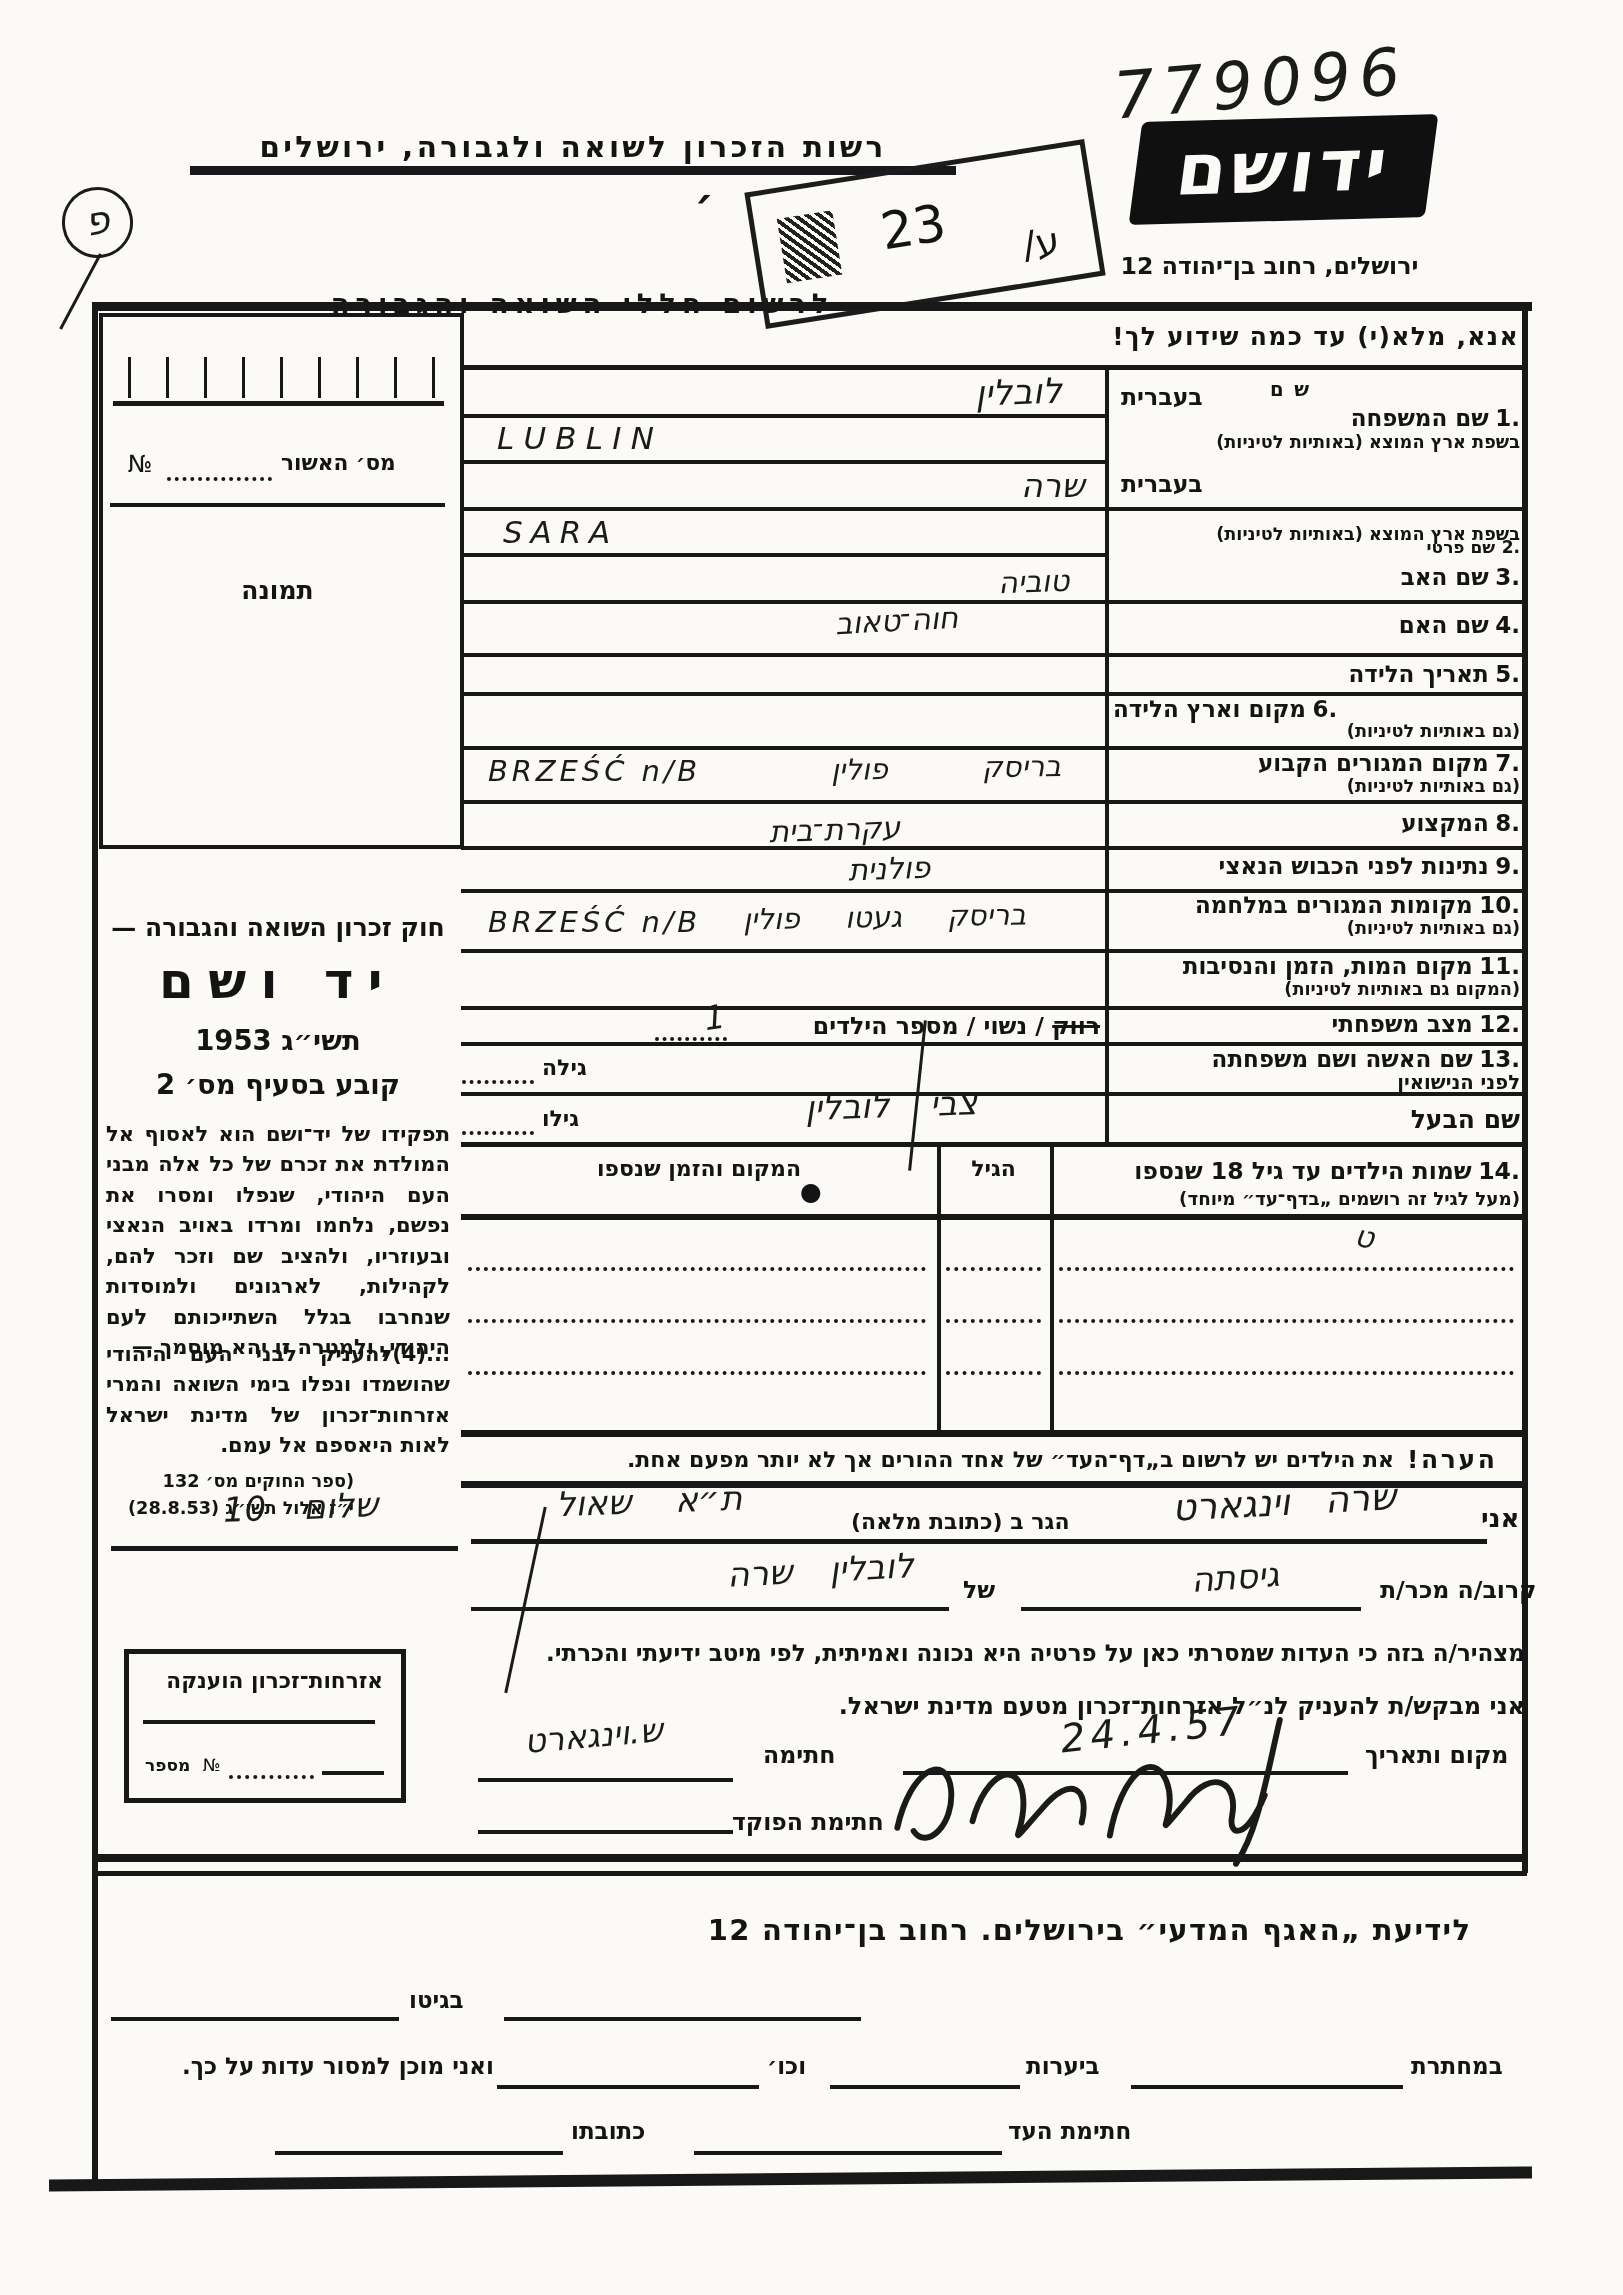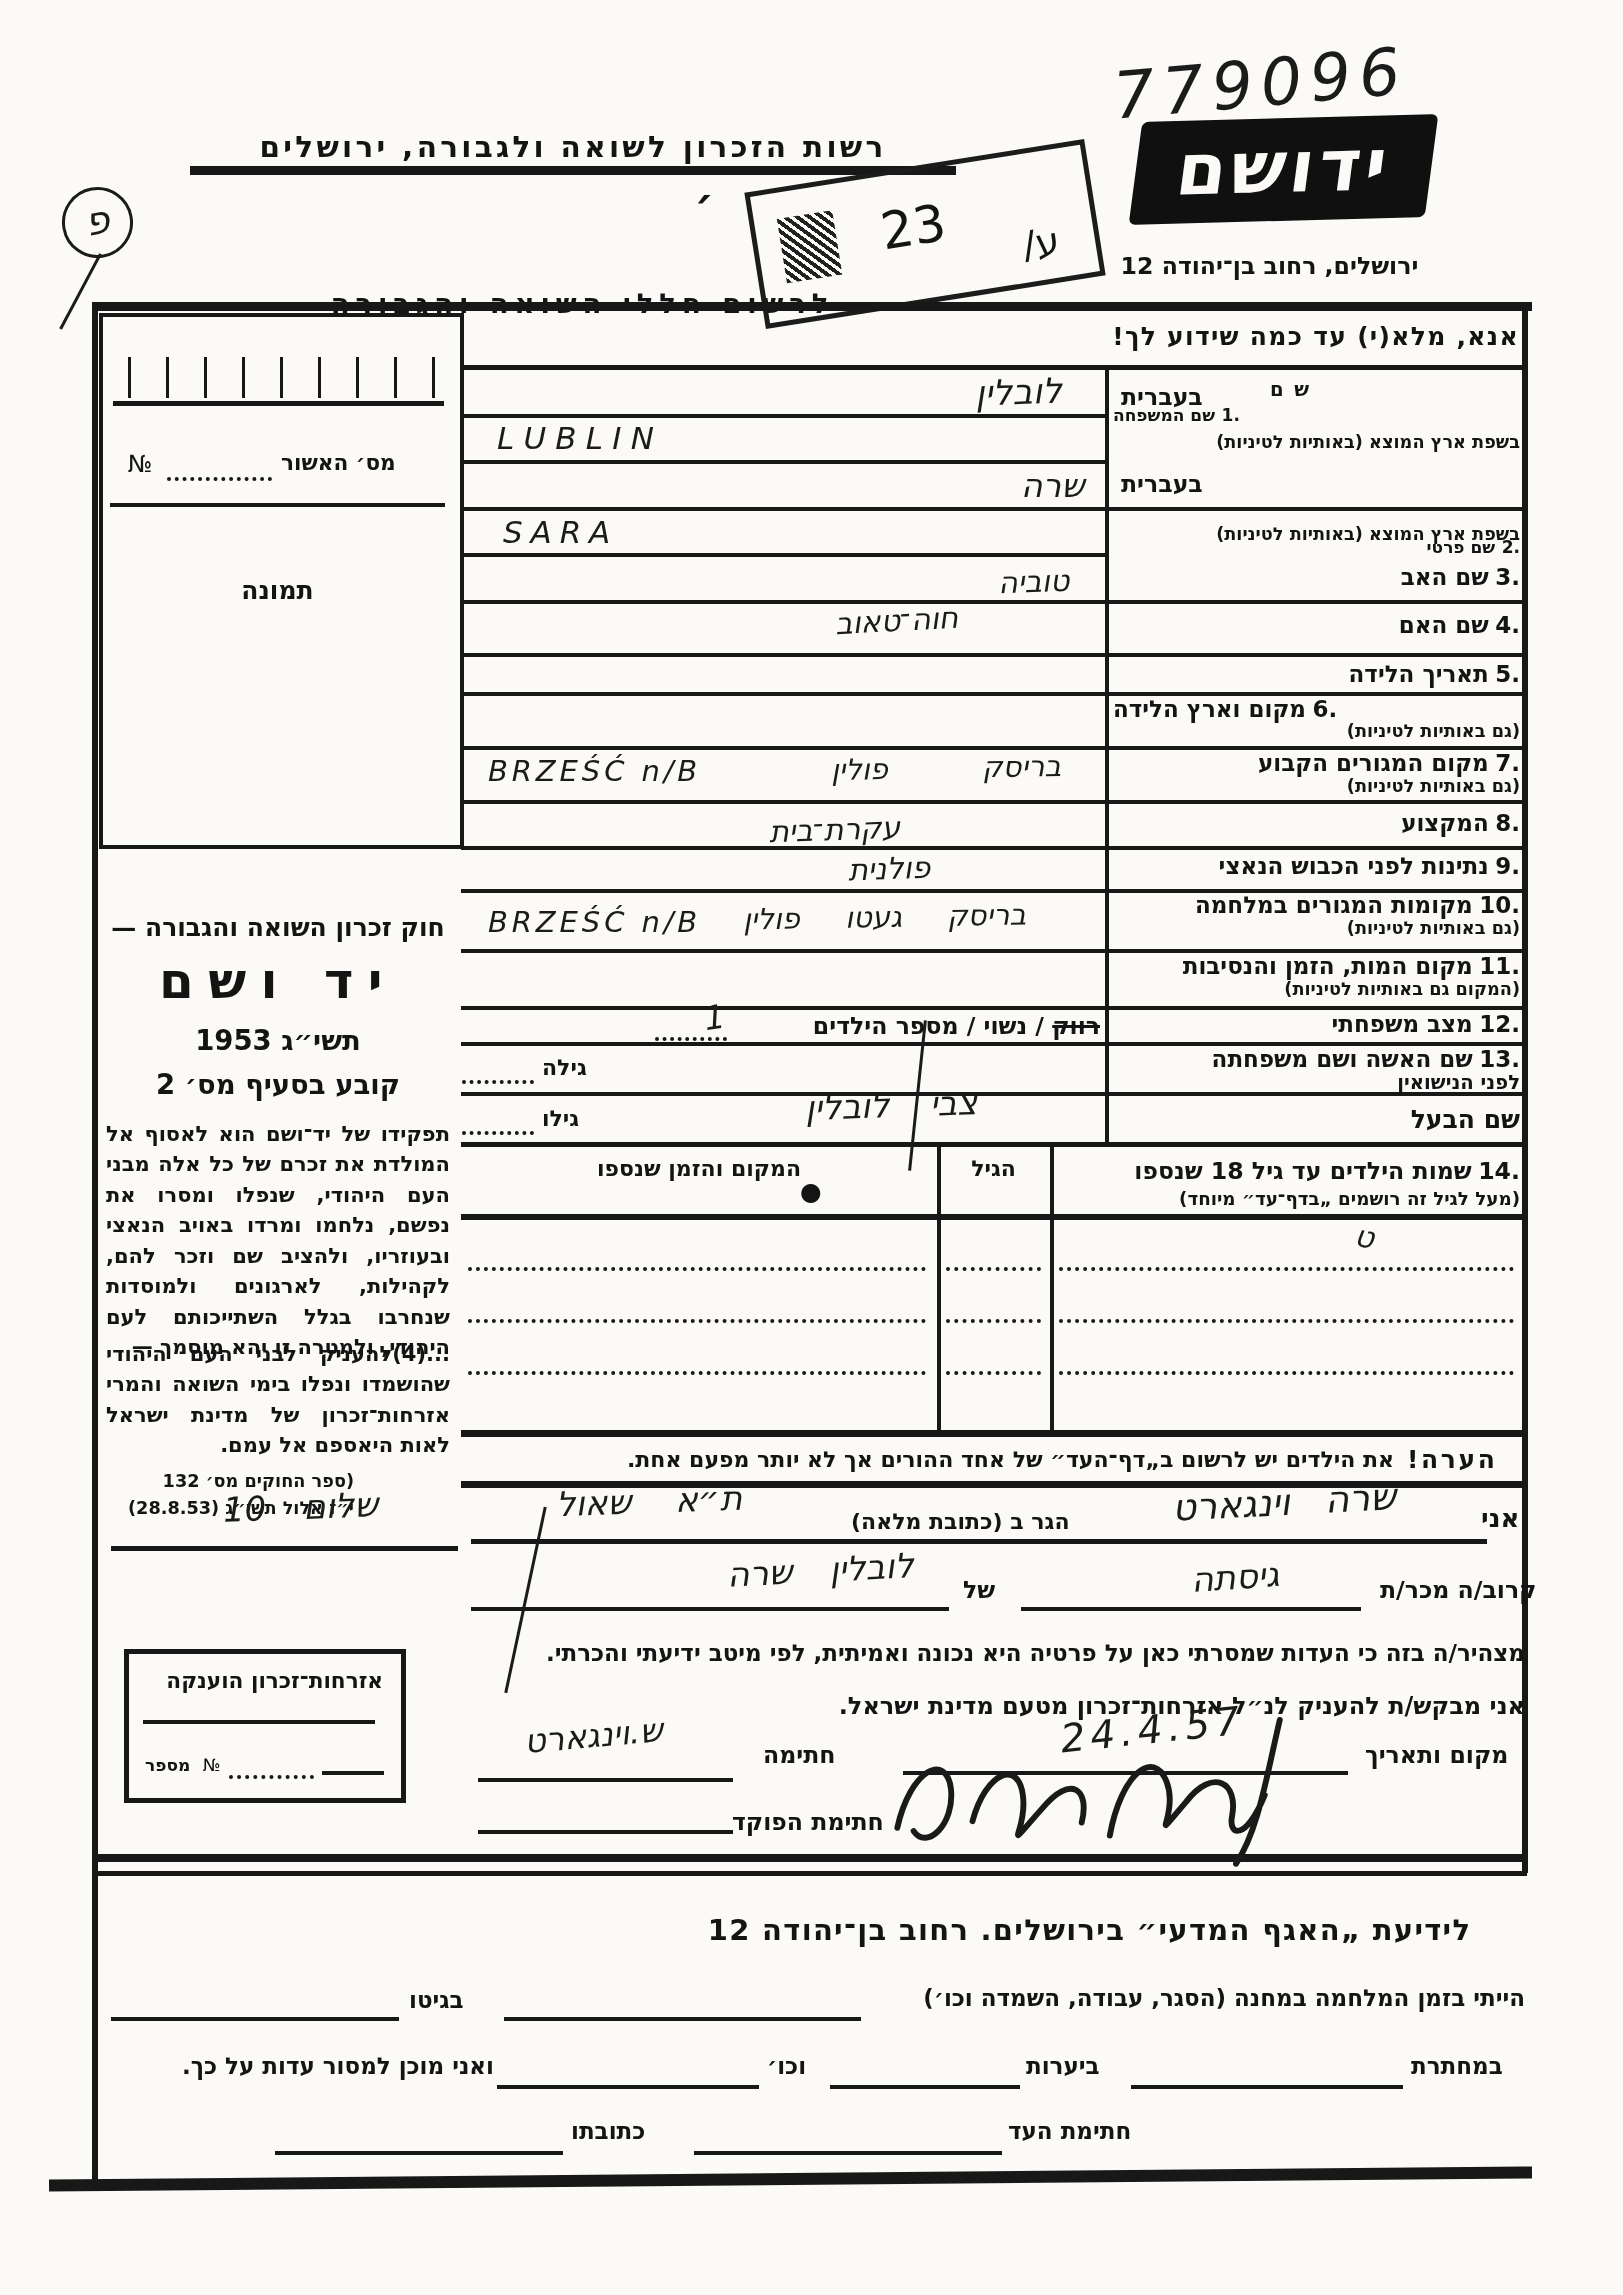--- a/index.html
+++ b/index.html
@@ -93,21 +93,21 @@
   <div class="rule" style="left:461px;top:889px;width:1065px;"></div>
   <div class="rule" style="left:461px;top:949px;width:1065px;"></div>
   <div class="rule" style="left:461px;top:1006px;width:1065px;"></div>
   <div class="rule" style="left:461px;top:1042px;width:1065px;"></div>
   <div class="rule" style="left:461px;top:1092px;width:1065px;"></div>
   <div class="rule" style="left:461px;top:1142px;width:1065px;height:5.2px;"></div>
 
   <div class="t" style="left:1270px;top:378px;font-size:19.6px;letter-spacing:10.5px;">שם</div>
 
   <div class="t" style="left:1121px;top:383px;font-size:23.6px;">בעברית</div>
-  <div class="t" style="left:1113px;top:405px;width:407px;text-align:left;font-size:17px;">
+  <div class="t" style="left:1113px;top:405px;width:407px;text-align:right;font-size:23px;">
     <span class="num">1.</span><span>שם המשפחה</span>
   </div>
   <div class="t" style="left:1113px;top:432px;width:407px;text-align:right;font-size:17.7px;">בשפת ארץ המוצא (באותיות לטיניות)</div>
 
   <div class="t" style="left:1121px;top:470px;font-size:23.6px;">בעברית</div>
   <div class="t" style="left:1113px;top:496px;width:407px;text-align:right;font-size:17px;margin-top:41px;">
     <span class="num">2.</span><span>שם פרטי</span>
   </div>
   <div class="t" style="left:1113px;top:524px;width:407px;text-align:right;font-size:17.7px;">בשפת ארץ המוצא (באותיות לטיניות)</div>
 
@@ -245,21 +245,20 @@
   <div class="t" style="left:732px;top:1808px;font-size:23.6px;">חתימת הפוקד</div>
   <div class="rule" style="left:478px;top:1830px;width:255px;"></div>
   <div style="position:absolute;left:871px;top:1697px;width:458px;height:170px;">
     <svg width="458" height="170" viewBox="0 0 700 260">
       <path d="M40,200 C60,110 115,85 122,140 C128,195 85,235 65,205 M155,190 C175,115 225,95 232,150 C240,205 195,245 262,170 C305,118 335,140 322,192 M365,212 C382,118 432,78 452,130 C472,182 420,232 482,160 C522,108 562,130 552,182 C546,212 572,222 602,150 M625,35 C605,120 592,205 558,255" stroke="#1a1a1a" stroke-width="9" fill="none" stroke-linecap="round"></path>
     </svg>
   </div>
 
   <div class="t" style="left:661px;top:1913px;width:857px;text-align:center;font-size:29px;letter-spacing:1.3px;">לידיעת „האגף המדעי״ בירושלים.  רחוב בן־יהודה 12</div>
 
-  <div class="t" style="left:867px;top:1985px;width:658px;text-align:right;font-size:23px;">הייתי בזמן המלחמה במחנה (הסגר, עבודה, השמדה וכו׳)</div>
   <div class="rule" style="left:504px;top:2017px;width:357px;"></div>
   <div class="t" style="left:409px;top:1987px;font-size:23px;">בגיטו</div>
   <div class="rule" style="left:111px;top:2017px;width:288px;"></div>
 
   <div class="t" style="left:1411px;top:2053px;font-size:23px;">במחתרת</div>
   <div class="rule" style="left:1131px;top:2085px;width:272px;"></div>
   <div class="t" style="left:1026px;top:2053px;font-size:23px;">ביערות</div>
   <div class="rule" style="left:830px;top:2085px;width:190px;"></div>
   <div class="t" style="left:767px;top:2053px;font-size:23px;">וכו׳</div>
   <div class="rule" style="left:497px;top:2085px;width:262px;"></div>

